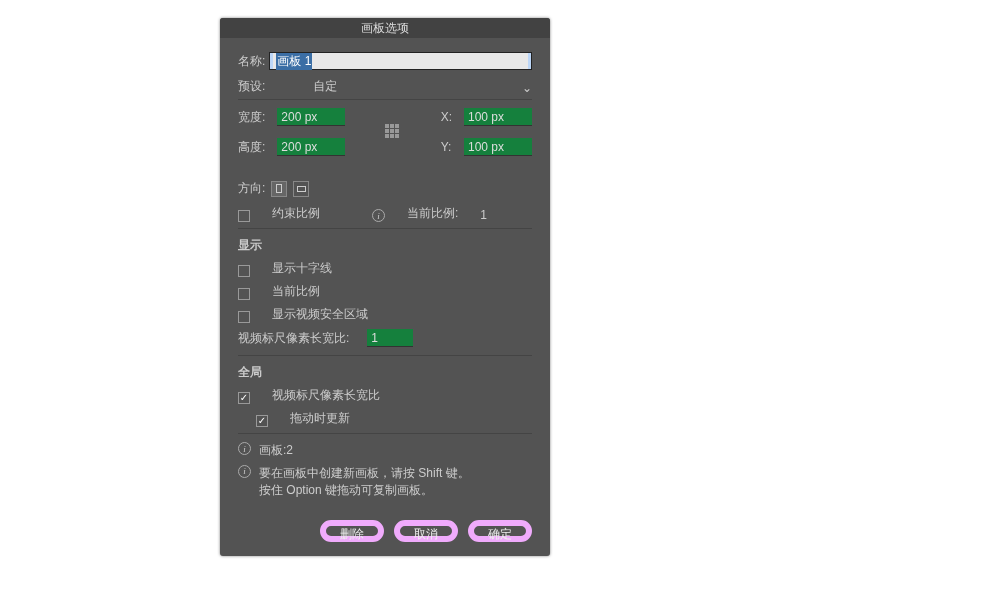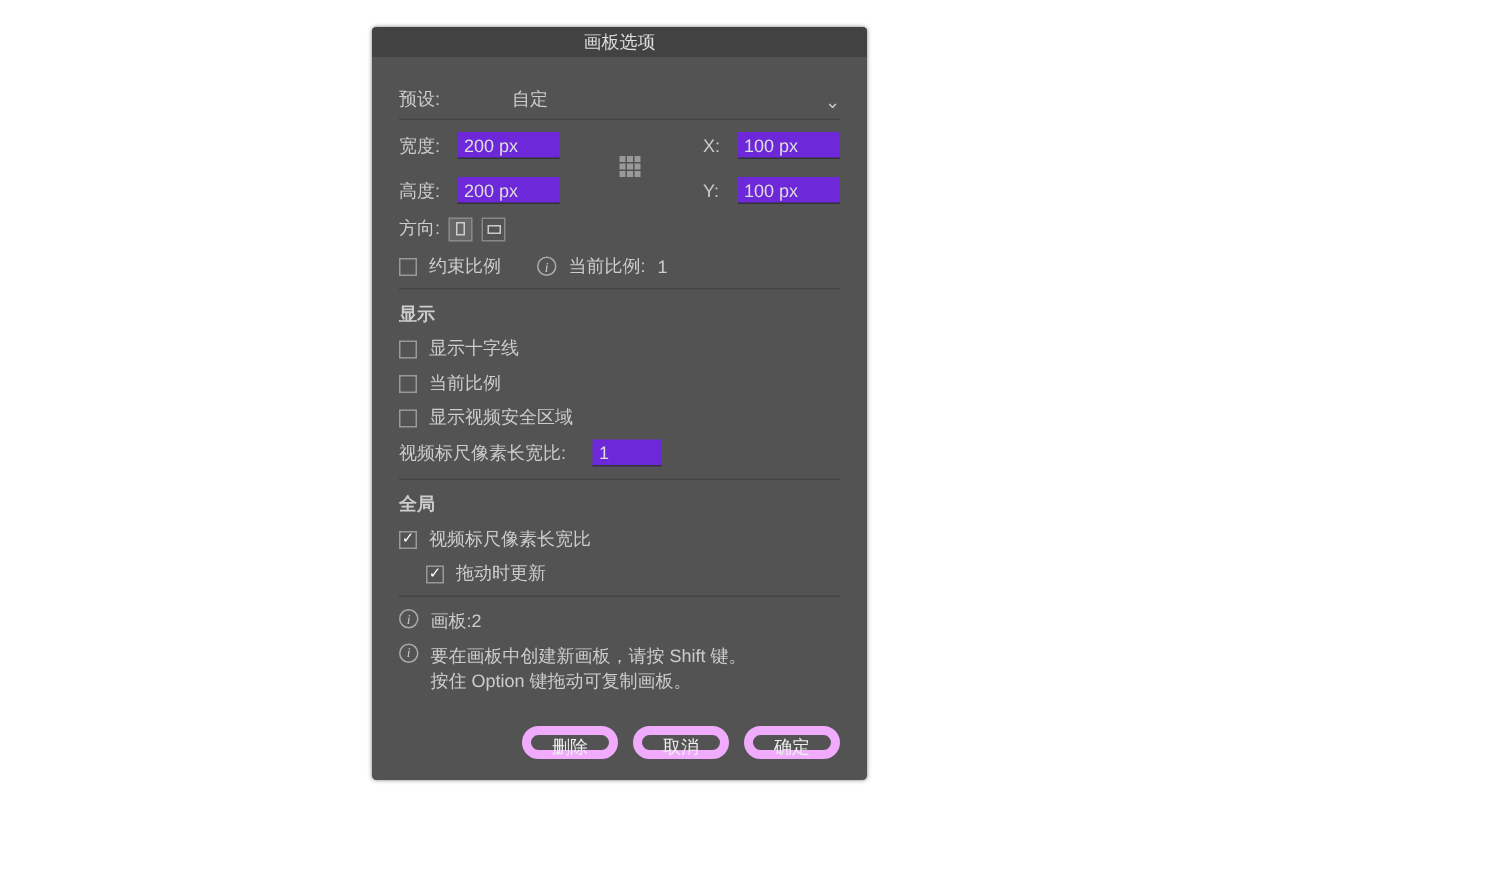--- a/index.html
+++ b/index.html
@@ -1,60 +1,68 @@
 <!DOCTYPE html>
 <html><head>
 <meta charset="utf-8">
 <style>
   * { box-sizing: border-box; margin: 0; padding: 0; }
   body { font-family: -apple-system, "Helvetica Neue", Arial, sans-serif; font-size: 12px; background: #fff; width: 1000px; height: 590px; color: #ccc; }
-  .dialog { position: absolute; left: 248px; top: 18px; width: 330px; background: #535353; border-radius: 3px; box-shadow: 0 0 3px rgba(0,0,0,0.5); }
+  .dialog { position: absolute; left: 220px; top: 18px; width: 330px; background: #535353; border-radius: 3px; box-shadow: 0 0 3px rgba(0,0,0,0.5); }
   .titlebar { height: 20px; background: #424242; text-align: center; line-height: 20px; font-size: 12px; color: #ddd; border-top-left-radius: 3px; border-top-right-radius: 3px; }
   .body { padding: 14px 18px 16px 18px; }
   .row { display: flex; align-items: center; margin-bottom: 8px; gap:4px; }
   .label { color: #ccc; font-size: 12px; }
   .name-input { flex: 1; height: 18px; background: #e8e8e8; border: 1px solid #222; color: #222; padding: 0 3px; font-size: 12px; }
   .name-input.selected { background: #bcd6f7; }
   .name-input.selected-inner { display:flex; align-items:center; height:100%; }
   .name-input .seltext { background:#3b6ea5; color:#fff; padding:0 1px; }
   .preset-row { margin-top: 6px; margin-bottom: 2px; align-items: flex-end; gap: 44px; }
   .preset-value { flex:1; color:#ccc; padding-left:4px; }
   .preset-chevron { width: 10px; text-align:right; color:#ccc; }
   .hr { border: none; border-top: 1px solid #444; margin: 4px 0 8px 0; }
-  .size-grid { display: grid; grid-template-columns: auto auto 1fr auto auto; column-gap: 4px; row-gap: 8px; align-items:center; margin-bottom:8px;gap:12px;}
-  .num-input { width: 68px; height: 18px; background: #6d28d9; border: none; border-bottom: 1px solid #333; color: #ddd; padding: 0 4px; font-size: 12px; }
+  .size-grid { display: grid; grid-template-columns: auto auto 1fr auto auto; column-gap: 4px; row-gap: 8px; align-items:center; margin-bottom:24px;gap:12px;}
+  .num-input { width: 68px; height: 18px; background: #15803d; border: none; border-bottom: 1px solid #333; color: #ddd; padding: 0 4px; font-size: 12px; }
   .num-input.thin { width: 46px; }
   .ref-icon { width: 16px; height: 16px; justify-self: center; display:grid; grid-template-columns: repeat(3,4px); grid-template-rows: repeat(3,4px); gap:1px; }
   .ref-icon span { background:#999; width:4px; height:4px; }
   .orient-row { display:flex; align-items:center; gap:6px; margin-bottom:8px; }
   .orient-btn { width:16px; height:16px; border:1px solid #888; display:flex; align-items:center; justify-content:center; color:#ccc; cursor:pointer; }
   .orient-btn.active { background:#666; }
   .orient-btn .ico { display:block; }
   .portrait-ico { width:6px; height:9px; border:1px solid #ccc; }
   .landscape-ico { width:9px; height:6px; border:1px solid #ccc; }
-  .cb-row { display:flex; align-items:center; gap:8px; margin-bottom:6px; }
+  .cb-row { display:flex; align-items:flex-end; gap:22px; margin-bottom:6px; }
   .cb { width:12px; height:12px; border:1px solid #999; background:#535353; display:flex; align-items:center; justify-content:center; cursor:pointer; }
   .cb.checked::after { content:"✓"; color:#fff; font-size:10px; line-height:1; }
   .info-icon { width:13px; height:13px; border:1px solid #aaa; border-radius:50%; display:inline-flex; align-items:center; justify-content:center; font-size:9px; font-style:italic; color:#ccc; font-family: serif;}
   .section-title { color:#ccc; margin-bottom:6px; font-size:12px;font-weight:bold; }
   .indent { margin-left: 18px; }
   .footer { display:flex; justify-content:flex-end; gap:10px; padding: 0 18px 14px 18px; }
   .btn { min-width:64px; height:22px; border:6px solid #f0abfc; border-radius:11px; background:transparent; color:#eee; font-size:12px; cursor:pointer; }
   .spacer-grid { grid-column: 3; }
   .info-line { display:flex; gap:8px; align-items:flex-start; margin-bottom:6px; }
   .info-text { color:#ccc; line-height:1.4; }
 </style>
 </head>
 <body>
 
 <div class="dialog">
   <div class="titlebar">画板选项</div>
 
   <div class="body">
 
+    <div class="row">
+      <span class="label">名称:</span>
+      <div class="name-input selected">
+        <div class="name-input selected-inner" style="border:none;">
+            <span class="seltext">画板 1</span>
+          </div>
+      </div>
+    </div>
 
     <div class="row preset-row">
       <span class="label">预设:</span>
       <span class="preset-value">自定</span>
       <span class="preset-chevron">⌄</span>
     </div>
     <hr class="hr">
 
     <div class="size-grid">
       <span class="label">宽度:</span>

